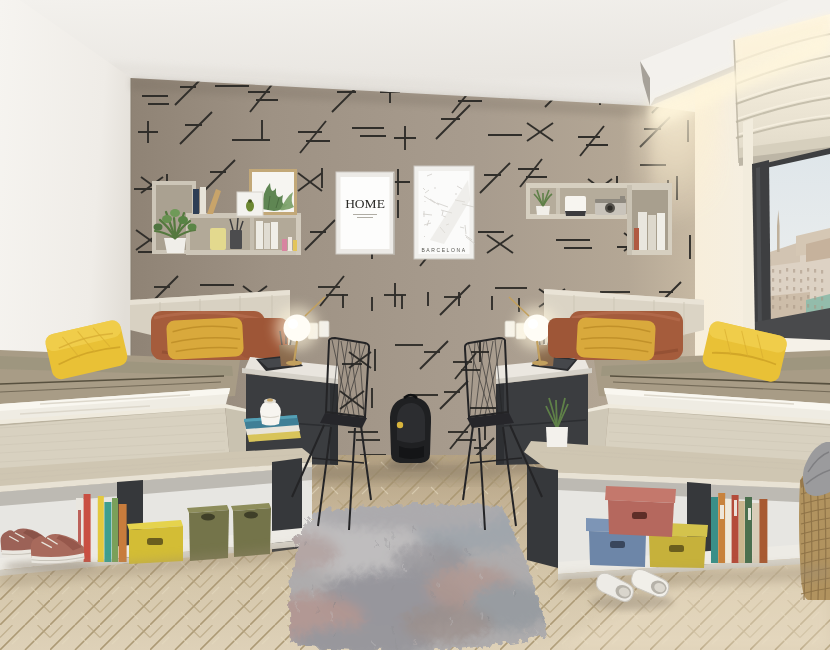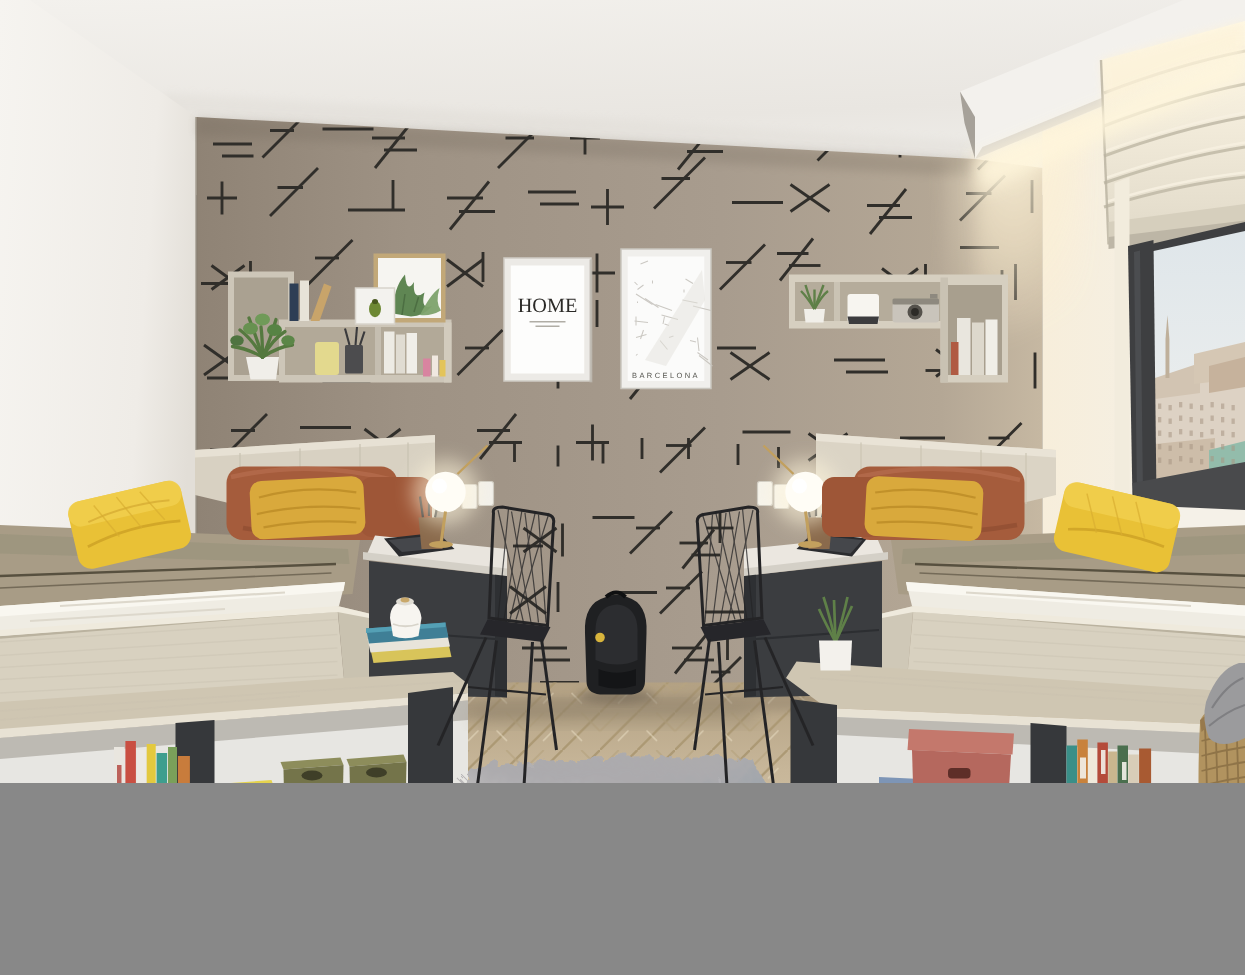--- a/index.html
+++ b/index.html
@@ -1,15 +1,15 @@
 <!DOCTYPE html>
 <html><head><meta charset="utf-8">
 <style>
 html,body{margin:0;padding:0;background:#888;}
-#scene{width:830px;height:522px;position:relative;overflow:hidden;font-family:"Liberation Sans",sans-serif;}
+#scene{width:830px;height:650px;position:relative;overflow:hidden;font-family:"Liberation Sans",sans-serif;}
 </style></head><body>
 <div id="scene">
 <svg width="830" height="650" viewBox="0 0 830 650">
 <defs>
 <linearGradient id="ceilG" x1="0" y1="0" x2="0.3" y2="1">
  <stop offset="0" stop-color="#f3f1ed"></stop>
           <stop offset="0.7" stop-color="#e9e6e1"></stop>
           <stop offset="1" stop-color="#efede9"></stop>
 </linearGradient>
 <linearGradient id="lwallG" x1="0" y1="0" x2="1" y2="0.35">

